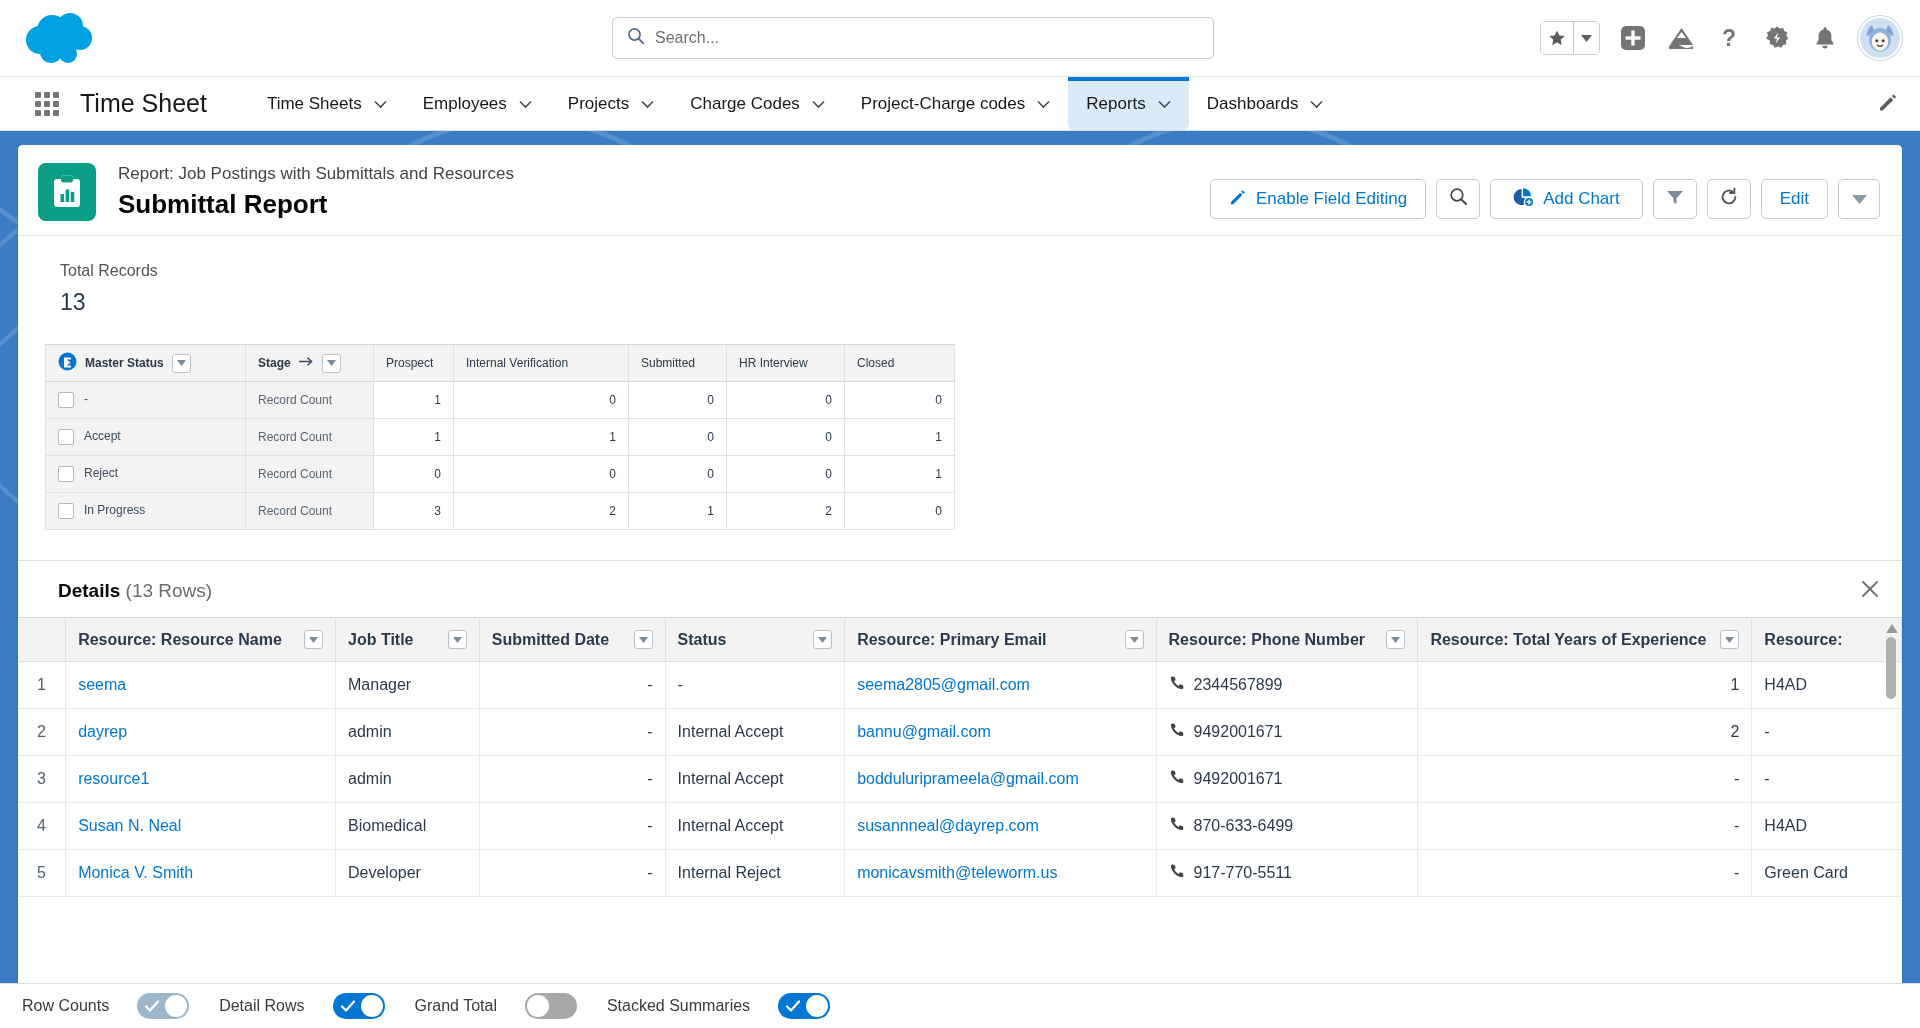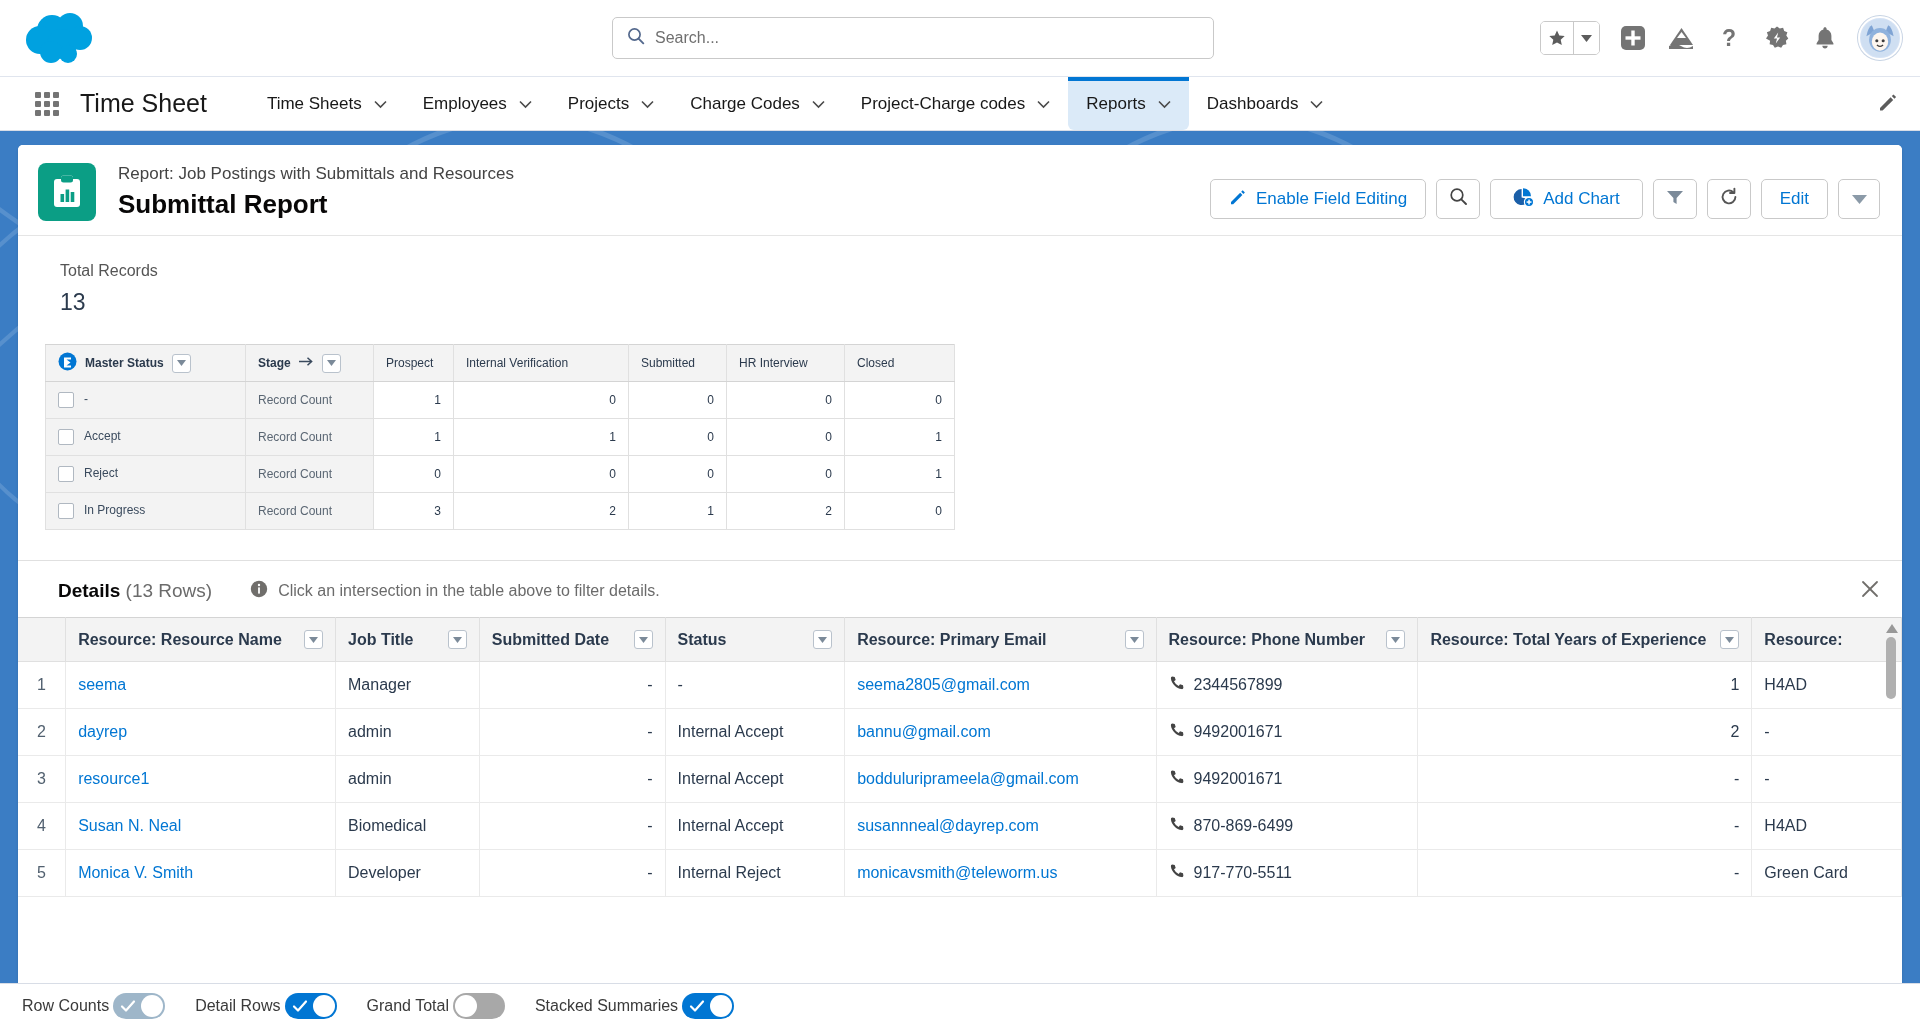--- a/index.html
+++ b/index.html
@@ -211,21 +211,21 @@
     margin-left: 28px; width: 1440px; cursor: pointer;
   }
 
   
   .bottom-bar {
     position: absolute; left: 0; right: 0; bottom: 0; height: 45px;
     background: #fff; border-top: 1px solid #d8dde6;
     display: flex; align-items: center; padding-left: 22px; gap: 16px;
     z-index: 20;
   }
-  .toggle-group { display: flex; align-items: center; gap: 4px; margin-right: 14px; }
+  .toggle-group { display: flex; align-items: center; gap: 28px; margin-right: 14px; }
   .toggle-label { font-size: 16px; color: #3a3a3a; white-space: nowrap; }
   .toggle {
     width: 52px; height: 26px; border-radius: 13px; position: relative;
     cursor: pointer; display: flex; align-items: center;
   }
   .toggle.on { background: #0176d3; }
   .toggle.on-muted { background: #9eb6c9; }
   .toggle.off { background: #a8a8a8; }
   .toggle .knob {
     position: absolute; width: 22px; height: 22px; border-radius: 50%;
@@ -589,30 +589,20 @@
       </table>
     </div>
 
     <div class="details-sep"></div>
 
     <div class="details-head">
       <div class="details-title">
         <b>Details</b>
         <span>(13 Rows)</span>
       </div>
-      <div class="details-hint">
-        <span>
-          <svg width="18" height="18" viewBox="0 0 18 18">
-            <circle cx="9" cy="9" r="8.2" fill="#706e6b"></circle>
-            <rect x="8.1" y="7.4" width="1.8" height="6.2" fill="#fff"></rect>
-            <circle cx="9" cy="5" r="1.2" fill="#fff"></circle>
-          </svg>
-        </span>
-        <span>Click an intersection in the table above to filter details.</span>
-      </div>
       <span class="close-x">
         <svg width="20" height="20" viewBox="0 0 20 20">
           <line x1="3" y1="3" x2="17" y2="17" stroke="#706e6b" stroke-width="1.8" stroke-linecap="round"></line>
           <line x1="17" y1="3" x2="3" y2="17" stroke="#706e6b" stroke-width="1.8" stroke-linecap="round"></line>
         </svg>
       </span>
     </div>
 
     <div class="details-wrap">
       <table class="dtable">
@@ -764,21 +754,21 @@
             <td class="cell-num">-</td>
             <td>Internal Accept</td>
             <td><a>susannneal@dayrep.com</a></td>
             <td>
               <span class="phone-cell">
                 <span>
                   <svg width="16" height="16" viewBox="0 0 16 16">
                     <path d="M3.3 1.6 l2.4.4 1 3 -1.7 1.3 a9 9 0 0 0 4.7 4.7 l1.3-1.7 3 1 .4 2.4 a1.6 1.6 0 0 1 -1.8 1.4 C7.5 13.5 2.5 8.5 1.9 3.4 A1.6 1.6 0 0 1 3.3 1.6 z" fill="#444"></path>
                   </svg>
                 </span>
-                <span>870-869-6499</span>
+                <span>870-633-6499</span>
               </span>
             </td>
             <td class="cell-num">-</td>
             <td>H4AD</td>
           </tr>
           <tr>
             <td class="idx">5</td>
             <td><a>Monica V. Smith</a></td>
             <td>Developer</td>
             <td class="cell-num">-</td>

